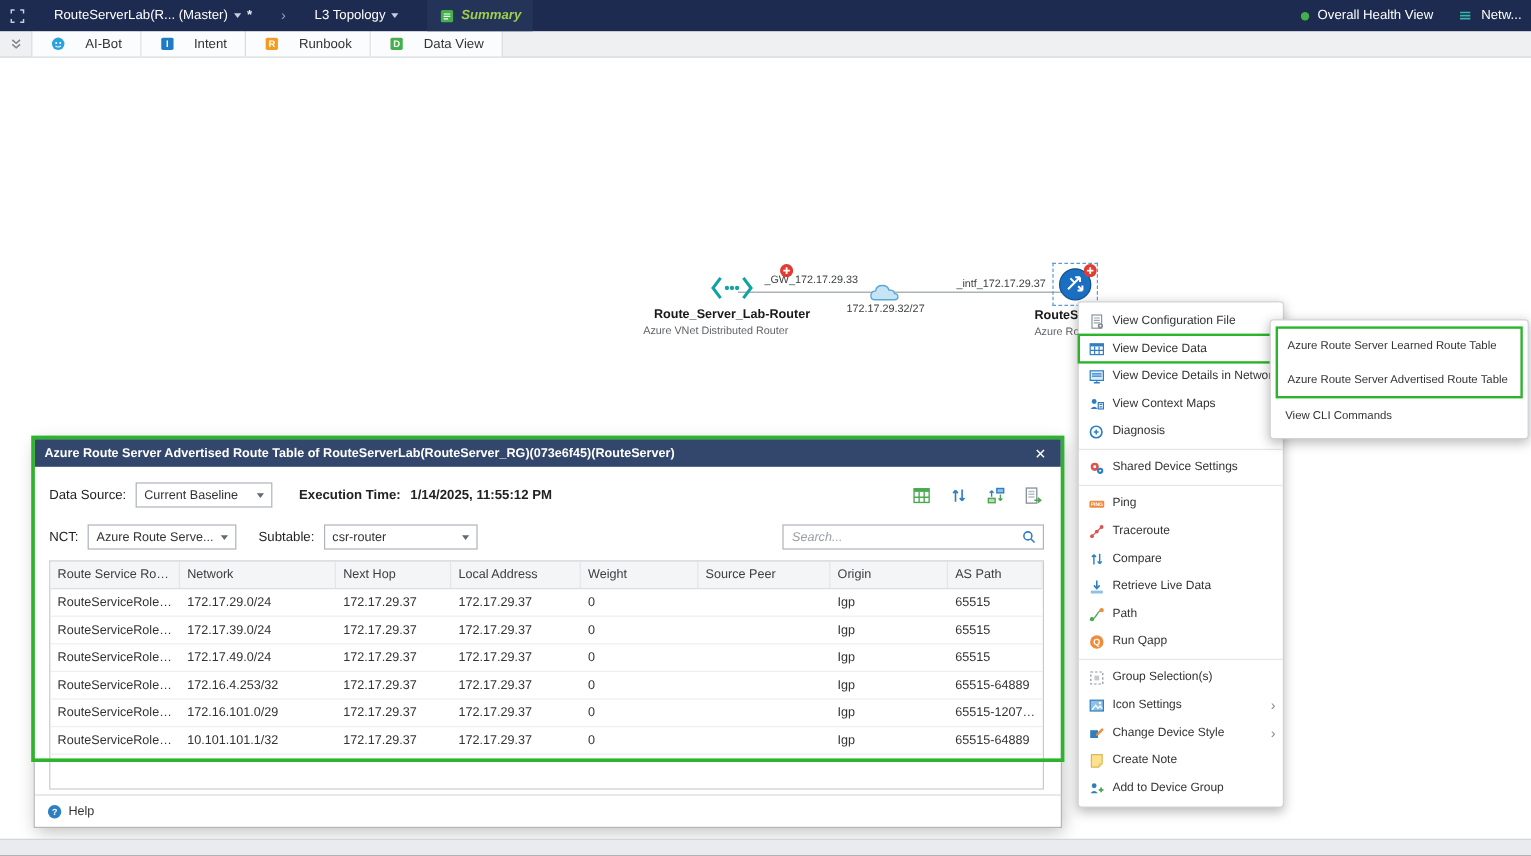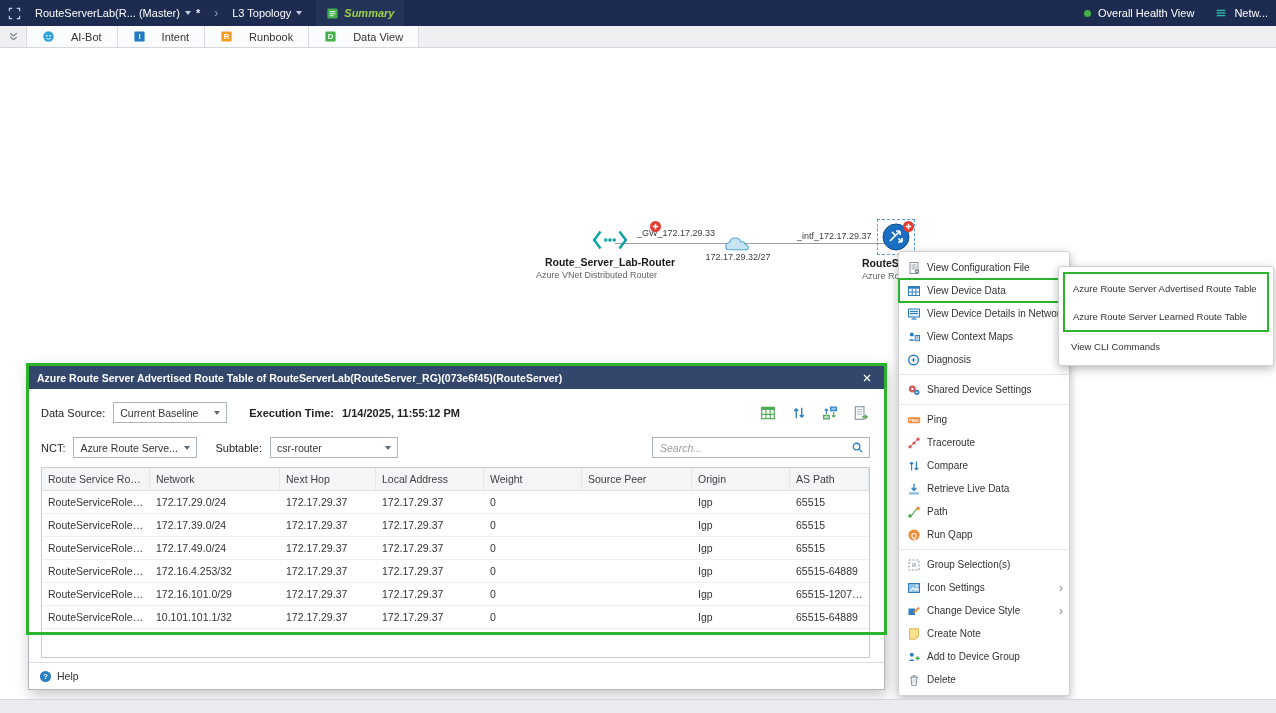--- a/index.html
+++ b/index.html
@@ -3,21 +3,21 @@
 <meta charset="utf-8">
 <style>
   html,body{margin:0;padding:0;background:#6b6f76;}
   .screen{position:relative;width:1276px;height:713px;background:#fff;overflow:hidden;
           font-family:"Liberation Sans",sans-serif;color:#333;margin:0 auto;}
   .ticon{display:inline-flex;align-items:center;justify-content:center;line-height:0;}
   .ticon svg{display:block;}
 
   
   .topbar{position:absolute;left:0;top:0;width:100%;height:26px;background:#1d2b50;
-          display:flex;align-items:center;gap:14px;padding:0 8px;box-sizing:border-box;
+          display:flex;align-items:center;gap:24px;padding:0 8px;box-sizing:border-box;
           color:#fff;font-size:11px;z-index:40;justify-content:center;}
   .tb-group{display:flex;align-items:center;gap:5px;white-space:nowrap;}
   .caret-down{width:0;height:0;border-left:3.5px solid transparent;border-right:3.5px solid transparent;
               border-top:4px solid #c6d0e2;display:inline-block;}
   .caret-down.dark{border-top-color:#5f6a75;}
   .modified{color:#e8ecf4;font-weight:bold;}
   .tb-sep{color:#8fa0bf;font-size:12px;}
   .summary-tab{display:flex;align-items:center;gap:5px;height:26px;padding:0 10px;
                background:#243459;color:#9fd04b;font-weight:600;font-style:italic;}
   .tb-right{margin-left:auto;display:flex;align-items:center;gap:7px;white-space:nowrap;overflow:hidden;}
@@ -582,35 +582,23 @@
       <div class="menu-item">
         <span class="ticon">
           <svg viewBox="0 0 14 14" width="14" height="14">
             <circle cx="4.8" cy="4.8" r="2" fill="#2e7fc2"></circle>
             <path d="M1.8 11 q3 -3.6 6 0 z" fill="#2e7fc2"></path>
             <path d="M10.6 6.2 v4 M8.6 8.2 h4" stroke="#49a94e" stroke-width="1.5"></path>
           </svg>
         </span>
         <span>Add to Device Group</span>
       </div>
-      <div class="menu-item">
-        <span class="ticon">
-          <svg viewBox="0 0 14 14" width="14" height="14">
-            <line x1="3.2" y1="4.2" x2="10.8" y2="4.2" stroke="#8a94a0" stroke-width="1.2"></line>
-            <line x1="5.8" y1="2.6" x2="8.2" y2="2.6" stroke="#8a94a0" stroke-width="1.2"></line>
-            <path d="M4.2 4.2 h5.6 l-0.5 8.2 h-4.6 z" fill="#fff" stroke="#8a94a0"></path>
-            <line x1="6" y1="6" x2="6" y2="10.5" stroke="#c3cad1"></line>
-            <line x1="8" y1="6" x2="8" y2="10.5" stroke="#c3cad1"></line>
-          </svg>
-        </span>
-        <span>Delete</span>
-      </div>
     </div>
   <div class="context-submenu">
     <div class="submenu-highlight-box">
+        <div class="submenu-item">Azure Route Server Learned Route Table</div>
         <div class="submenu-item">Azure Route Server Advertised Route Table</div>
-        <div class="submenu-item">Azure Route Server Learned Route Table</div>
       </div>
   <div class="submenu-item">View CLI Commands</div>
     </div>
 
   <div class="statusbar"></div>
 </div>
 
 </body></html>

